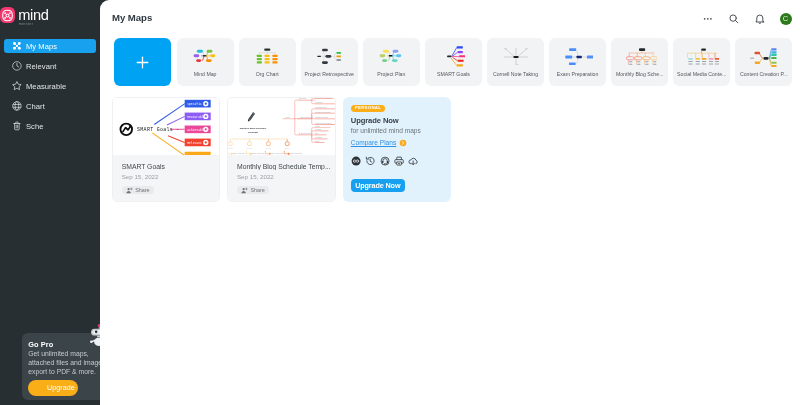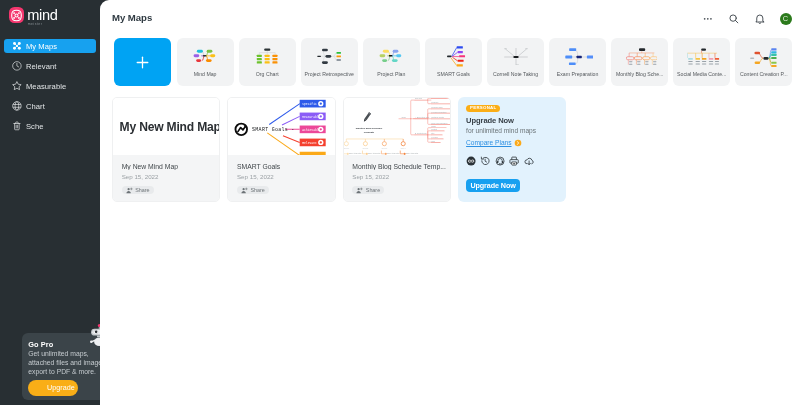--- a/index.html
+++ b/index.html
@@ -8,21 +8,21 @@
   body {
     font-family: "Liberation Sans", sans-serif;
     background:#282F33;
     color:#fff;
     -webkit-font-smoothing: antialiased;
   }
   #app { position:relative; width:800px; height:405px; }
 
   
   #sidebar { position:absolute; left:0; top:0; width:100px; height:405px; background:#282F33; }
-  .brand { position:absolute; left:9px; top:7.1px; display:flex; align-items:flex-start; gap:3px; }
+  .brand { position:absolute; left:0; top:7.1px; display:flex; align-items:flex-start; gap:3px; }
   .brand-mark { width:15.2px; height:16.2px; border-radius:5.4px; background:#F4366E; flex:0 0 auto;
                 display:flex; align-items:center; justify-content:center; margin-top:0;}
   .brand-text { display:flex; flex-direction:column; line-height:1; }
   .brand-name { font-size:14.6px; font-weight:400; letter-spacing:-0.35px; color:#fff;
                 line-height:14.2px; margin-top:1.4px;}
   .brand-sub { font-size:3.3px; letter-spacing:0.55px; color:#8d9599; margin-top:0.6px; margin-left:0.5px;}
 
   .nav { position:absolute; left:0; top:39px; width:100px; padding:0 4px; }
   .nav-item { display:flex; align-items:center; gap:4px; height:14px; padding:0 8.2px;
               border-radius:3px; margin-bottom:6px; cursor:pointer; }
@@ -487,37 +487,20 @@
           <rect x="21.7" y="8.9" width="5.3" height="2.2" rx="0.3" fill="#4CAF50"></rect>
           <rect x="21.7" y="13.7" width="5.3" height="2.2" rx="0.3" fill="#8CC749"></rect>
           <rect x="21.7" y="17.2" width="5.3" height="2.2" rx="0.3" fill="#F5A623"></rect>
         </svg>
         <div class="tpl-label">Content Creation P...</div>
       </div>
     </div>
 
     <div class="cards">
 
-      <div class="map-card">
-        <div class="mc-preview">
-          <div class="mc1-title">My New Mind Map</div>
-        </div>
-        <div class="mc-foot">
-          <div class="mc-name">My New Mind Map</div>
-          <div class="mc-date">Sep 15, 2022</div>
-          <div class="mc-share">
-            <svg width="7" height="7" viewBox="0 0 24 24" fill="#6C7276">
-              <circle cx="9" cy="7.5" r="3.8"></circle>
-              <path d="M1.6 21c0-4.1 3.3-7.4 7.4-7.4s7.4 3.3 7.4 7.4z"></path>
-              <path d="M18.4 3.5v6M15.4 6.5h6" stroke="#6C7276" stroke-width="2" stroke-linecap="round"></path>
-            </svg>
-            <span class="t">Share</span>
-          </div>
-        </div>
-      </div>
 
       <div class="map-card">
         <div class="mc-preview">
           <svg viewBox="0 0 110 58" width="108" height="58">
             <g fill="none" stroke-width="1.05">
               <path d="M73.2 5.2 L42 26.5" stroke="#2F5BEA"></path>
               <path d="M73 18.2 L55 27" stroke="#8B5CF6"></path>
               <path d="M73 31.4 L58.5 31.4" stroke="#EC4899"></path>
               <path d="M73 44.7 L56 38" stroke="#F4402E"></path>
               <path d="M73 58 L40 35" stroke="#FBA918"></path>

